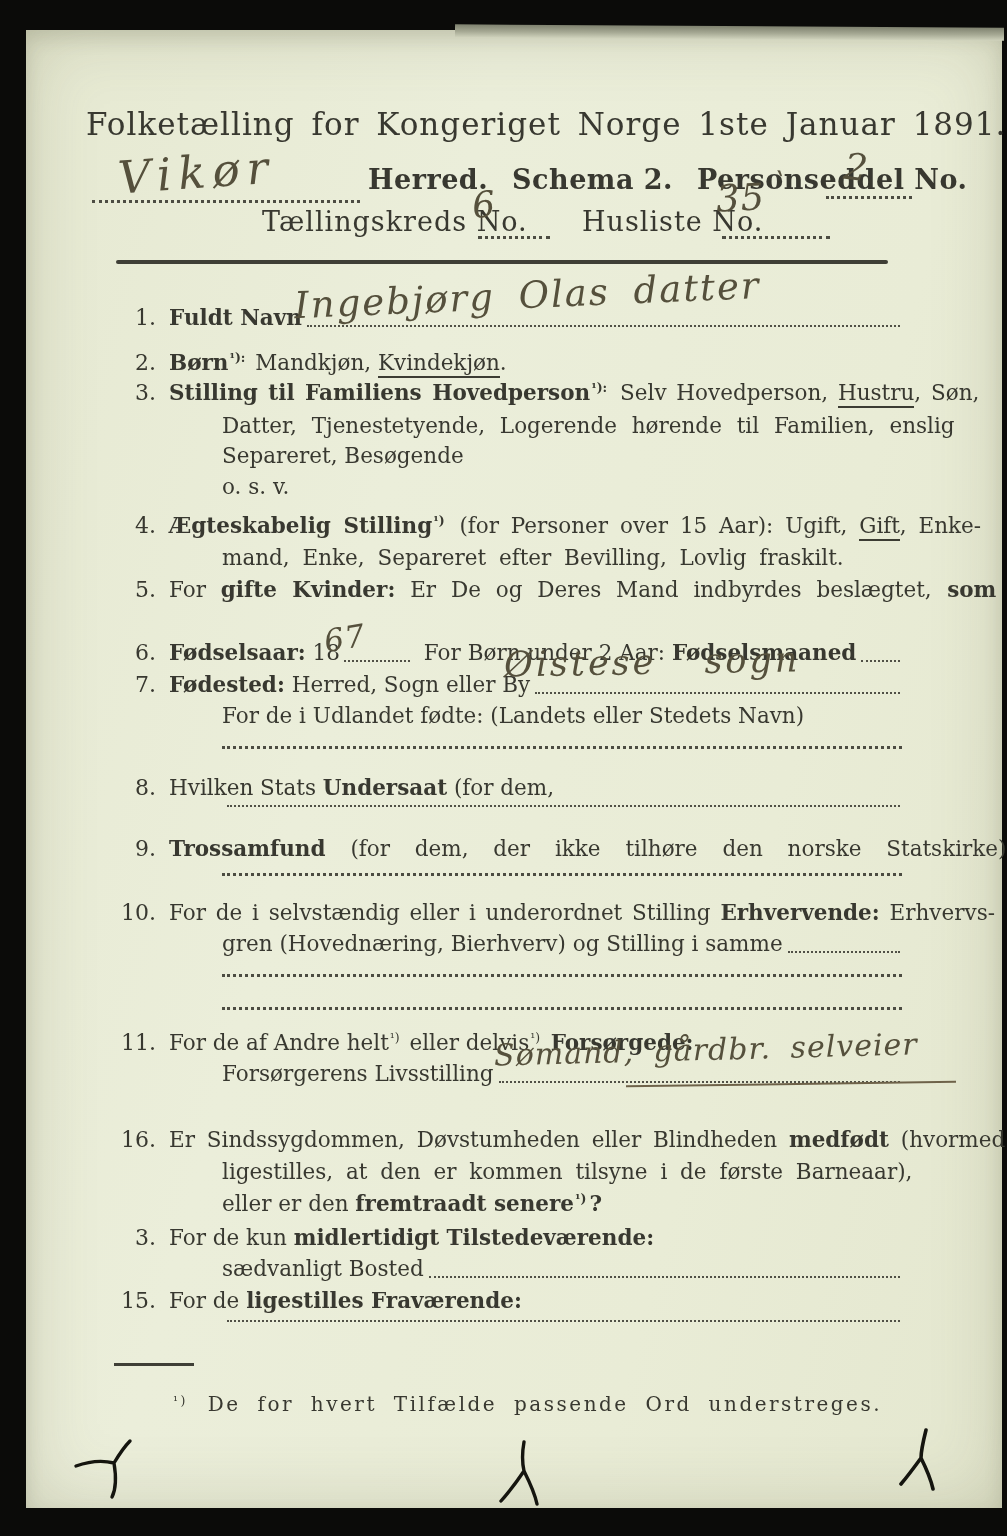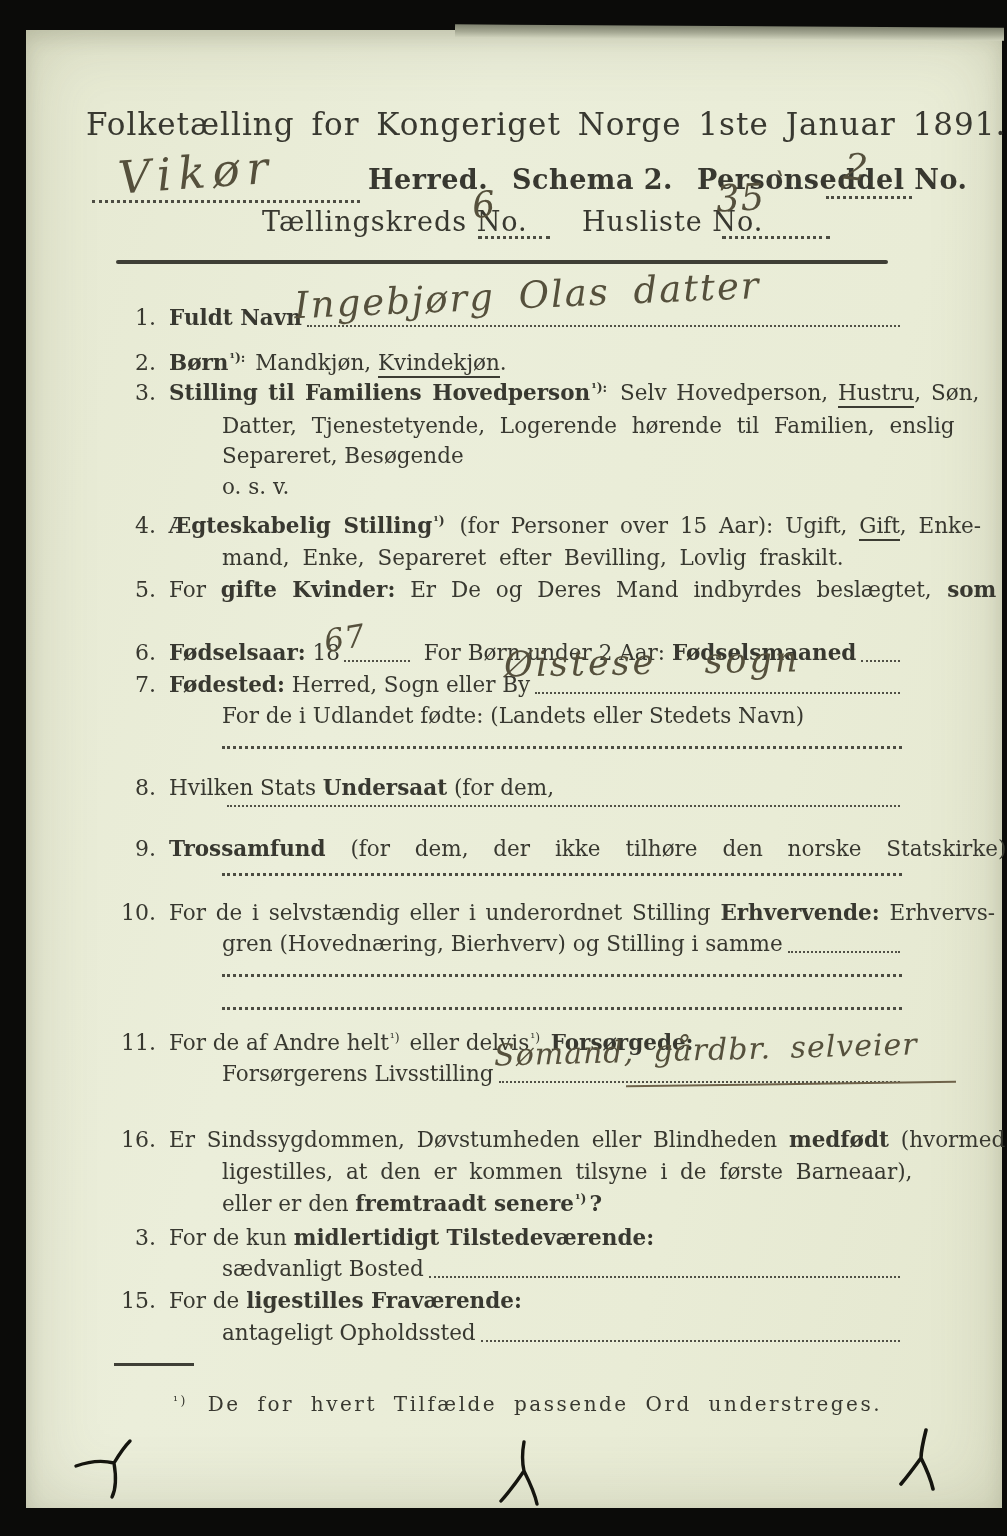--- a/index.html
+++ b/index.html
@@ -122,21 +122,21 @@
 
 
   <div class="ln ws5" style="top:1096px"><span class="num">16.</span><span><span>Er Sindssygdommen, Døvstumheden eller Blindheden </span><span class="b">medfødt</span><span> (hvormed</span></span></div>
   <div class="ln c ws6" style="top:1129px"><span><span>ligestilles, at den er kommen tilsyne </span><span class="i">i de første Barneaar</span><span>),</span></span></div>
   <div class="ln c" style="top:1161px"><span><span class="i">eller</span><span> er den </span><span class="b">fremtraadt senere</span><span class="sup b">¹)</span><span class="b">?</span></span></div>
 
   <div class="ln" style="top:1194px"><span class="num">3.</span><span><span>For de kun </span><span class="b">midlertidigt Tilstedeværende:</span></span></div>
   <div class="ln c" style="top:1226px"><span>sædvanligt Bosted</span><span class="fill"></span></div>
 
   <div class="ln" style="top:1257px"><span class="num">15.</span><span><span>For de </span><span class="b">ligestilles Fraværende:</span></span></div>
-  <div class="ln c" style="top:1290px"><span>antageligt Opholdssted</span><span class="fill"></span></div>
+  <div class="ln c" style="top:1290px"><span class="fill"></span></div>
 
   <div class="footrule" style="left:88px;top:1333px;width:80px"></div>
   <div class="footnote" style="left:146px;top:1362px"><span class="sup" style="top:-6px">¹)</span><span> De for hvert Tilfælde passende Ord understreges.</span></div>
 
   <svg class="mark" style="left:46px;top:1408px" width="66" height="62" viewBox="0 0 66 62">
     <path d="M4,28 C18,23 30,22 42,25 M42,25 C48,15 53,8 58,3 M42,25 C44,37 45,49 40,59" fill="none" stroke="#15150f" stroke-width="3.4" stroke-linecap="round"></path>
   </svg>
   <svg class="mark" style="left:468px;top:1410px" width="60" height="66" viewBox="0 0 60 66">
     <path d="M30,2 C28,13 28,22 30,31 M30,31 C22,43 14,53 7,61 M30,31 C36,43 41,54 43,64" fill="none" stroke="#15150f" stroke-width="3.4" stroke-linecap="round"></path>
   </svg>

